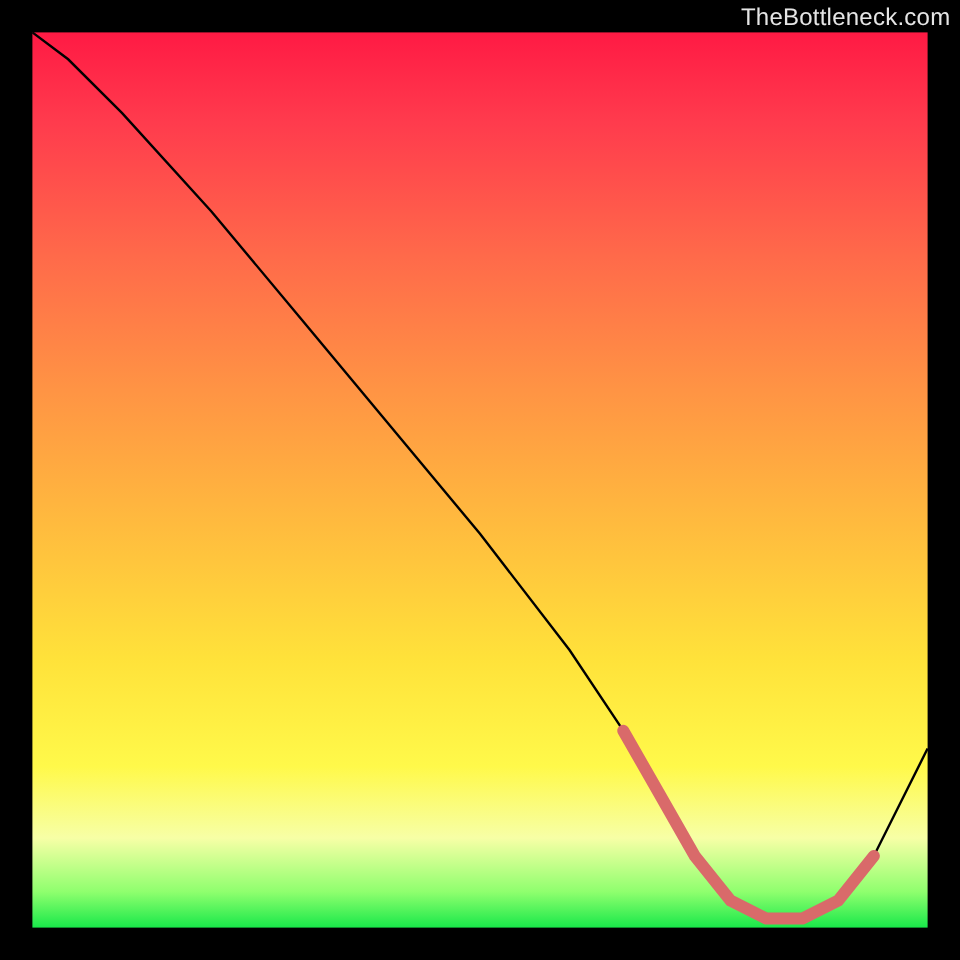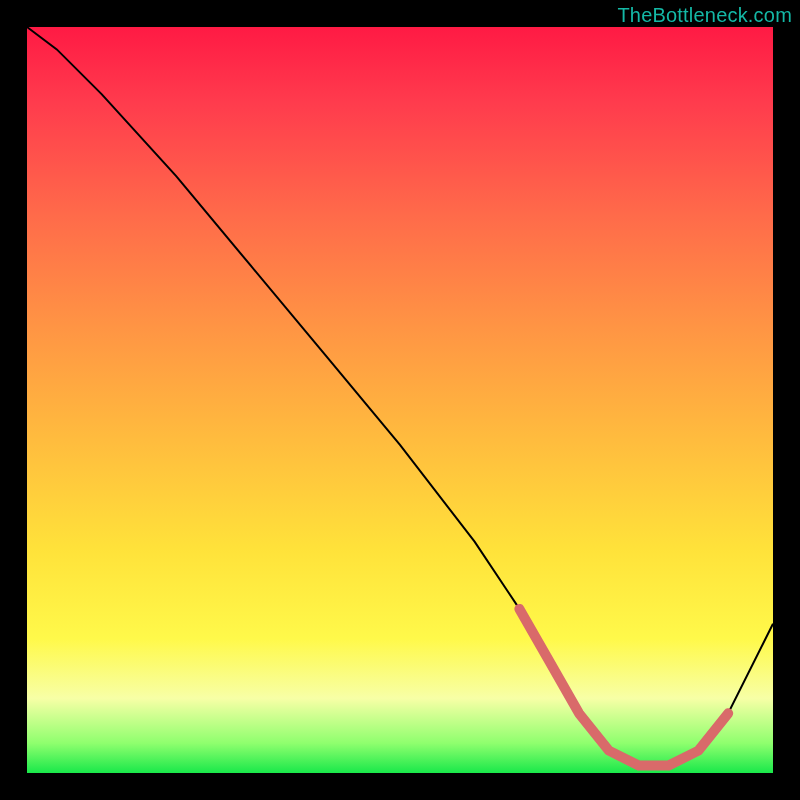--- a/index.html
+++ b/index.html
@@ -43,21 +43,21 @@
     top: 0;
     left: 0;
     width: 746px;
     height: 746px;
     overflow: visible;
   }
   .watermark {
     position: absolute;
     top: 4px;
     right: 8px;
-    color: #14b8a6;
+    color: #e5e5e5;
     font-size: 20px;
     font-weight: 500;
     letter-spacing: 0.2px;
     user-select: none;
   }
 </style>
 </head>
 <body>
 
 <div class="frame">

